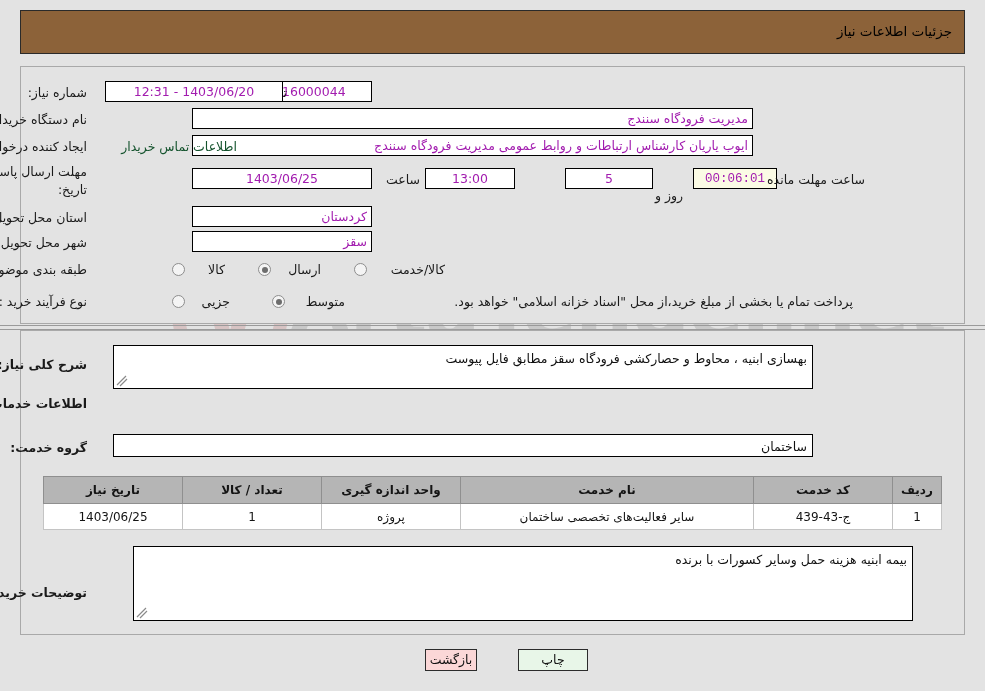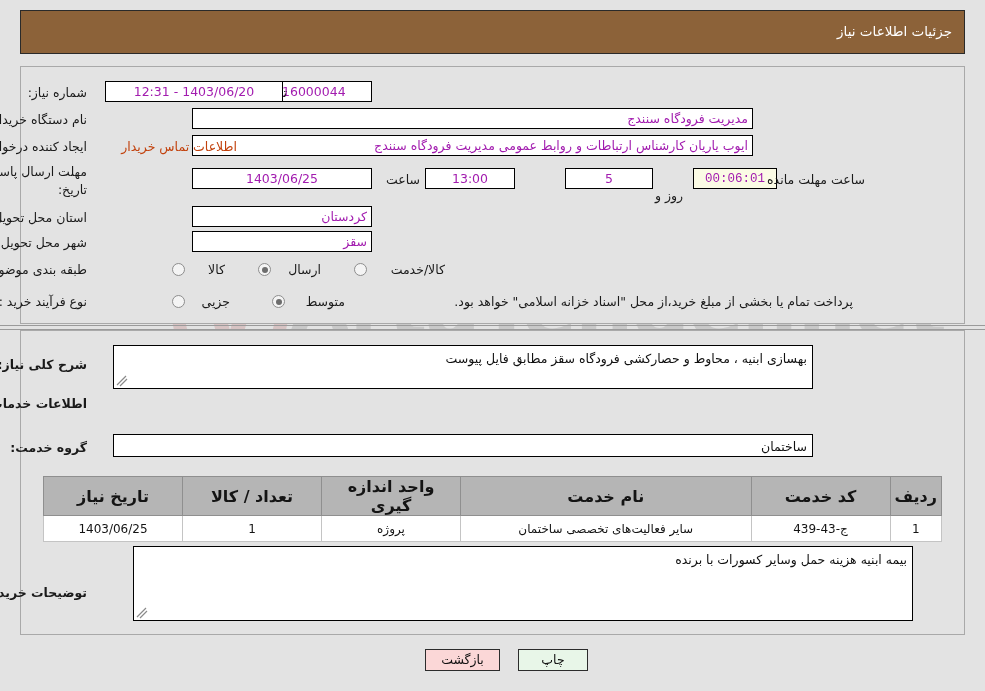--- a/index.html
+++ b/index.html
@@ -61,21 +61,21 @@
     height: 44px;
     background: #8c6239;
     border: 1px solid #2a2a2a;
     box-sizing: border-box;
     z-index: 10;
   }
   .titlebar .ttl {
     position: absolute;
     right: 12px;
     top: 12px;
-    color: #ffffff;
+    color: #000000;
     font-size: 13.5px;
   }
 
   
   .panel {
     position: absolute;
     background: #e3e3e3;
     border: 1px solid #a9a9a9;
     box-sizing: border-box;
     z-index: 8;
@@ -85,21 +85,21 @@
 
   
   .lbl {
     position: absolute;
     font-size: 12.5px;
     color: #1a1a1a;
     white-space: nowrap;
     z-index: 12;
   }
   .lbl.bold { font-weight: bold; }
-  .lbl.blue { color: #c2410c; }
+  .lbl.blue { color: #14532d; }
 
   
   .box {
     position: absolute;
     background: #ffffff;
     border: 1px solid #000000;
     box-sizing: border-box;
     font-size: 12.5px;
     color: #a21caf;
     line-height: 1;
@@ -183,21 +183,21 @@
     z-index: 12;
     background: #ffffff;
   }
   .tbl th {
     background: #b5b5b5;
     border: 1px solid #8f8f8f;
     color: #141414;
     font-weight: bold;
     height: 26px;
     padding: 0 4px;
-    font-size: 16px;
+    font-size: 12px;
   }
   .tbl td {
     background: #ffffff;
     border: 1px solid #c4c4c4;
     color: #141414;
     height: 25px;
     padding: 0 4px;
     text-align: center;
     font-size: 12px;
   }
@@ -347,13 +347,13 @@
 
 <div class="lbl bold" style="right:898px; top:585px;">توضیحات خریدار:</div>
 <div class="ta" style="right:72px; top:546px; width:780px; height:75px;">
   <span class="tv">بیمه ابنیه  هزینه حمل وسایر کسورات با برنده</span>
   <svg class="grip" viewBox="0 0 12 12">
     <path d="M1 10 L10 1 M4 11 L11 4" stroke="#8a8a8a" stroke-width="1.2" fill="none"></path>
   </svg>
 </div>
 
 <div class="btn print" style="left:518px; top:649px; width:70px;">چاپ</div>
-<div class="btn back" style="left:425px; top:649px; width:75px;">بازگشت</div>
+<div class="btn back" style="left:425px; top:649px; width:52px;">بازگشت</div>
 
 </body></html>

